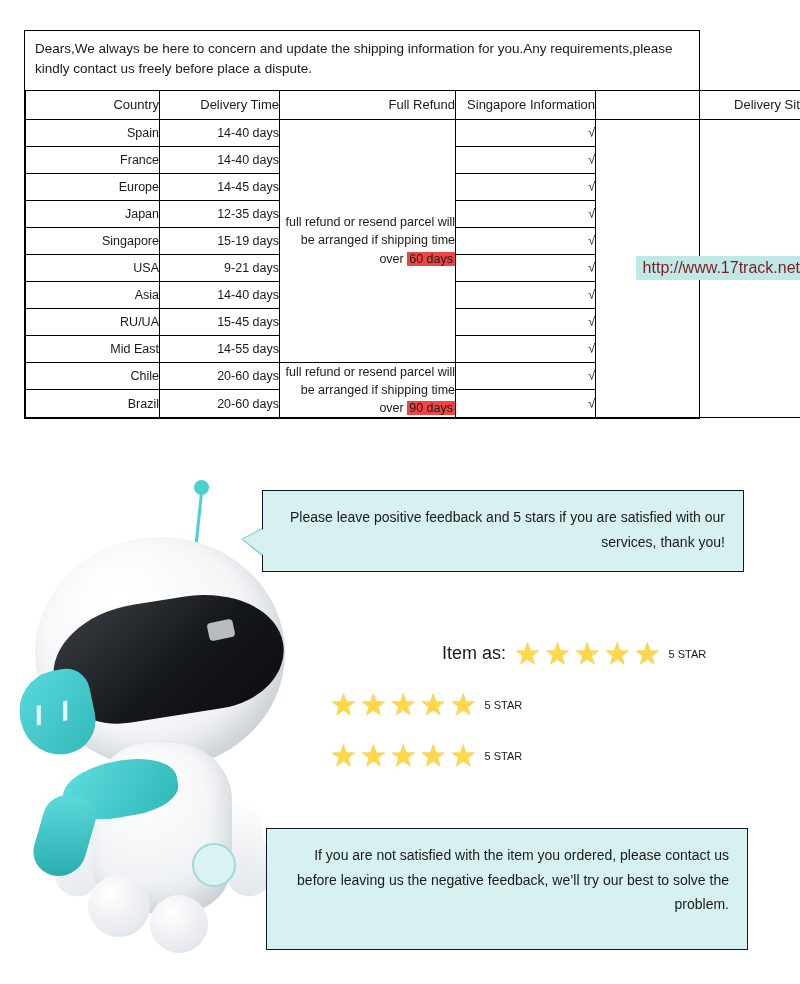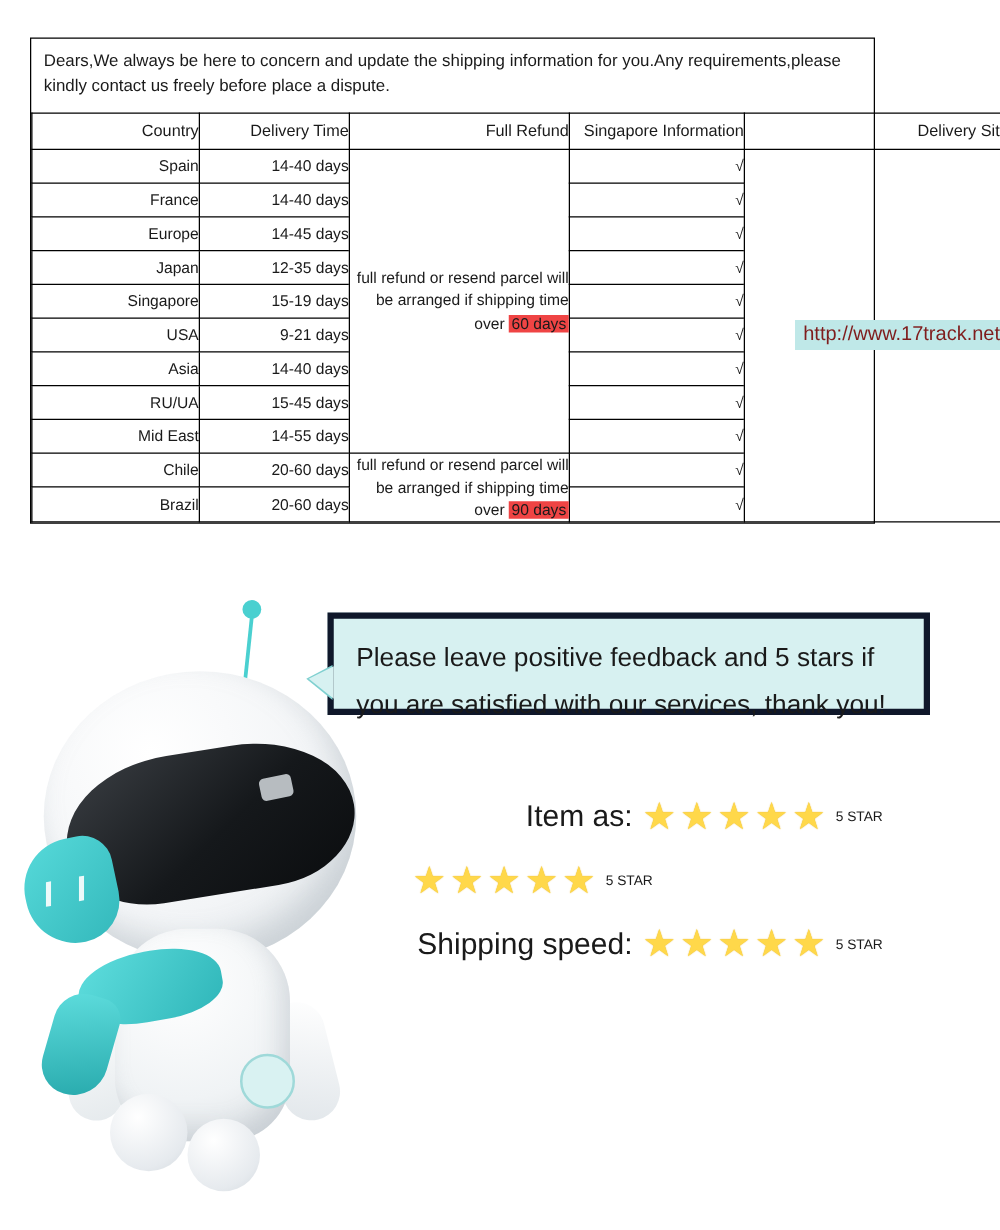--- a/index.html
+++ b/index.html
@@ -242,25 +242,26 @@
     height: 58px;
     border-radius: 50%;
     background: radial-gradient(circle at 36% 30%, #ffffff 0%, #e6eaee 70%, #d2d8dd 100%);
   }
 
   
   .bubble {
     position: absolute;
     box-sizing: border-box;
     background: #d7f1f1;
-    border: 5px solid #0f172a;
-    font-size: 21px;
+    border: 1px solid #0f172a;
+    font-size: 14px;
     line-height: 1.75;
     color: #1a1a1a;
     padding: 14px 18px;
+    text-align: right;
   }
   .bubble-top {
     left: 262px;
     top: 60px;
     width: 482px;
     height: 82px;
   }
   .bubble-top::after {
     content: "";
     position: absolute;
@@ -294,21 +295,21 @@
     left: 330px;
     top: 198px;
     width: 430px;
   }
   .rating-row {
     display: flex;
     align-items: center;
     height: 51px;
   }
   .rating-label {
-    font-size: 24px;
+    font-size: 18px;
     color: #1a1a1a;
     text-align: right;
     width: 176px;
     padding-right: 8px;
     white-space: nowrap;
   }
   .stars {
     display: flex;
     gap: 3px;
   }
@@ -457,25 +458,25 @@
         <span class="star">★</span>
         <span class="star">★</span>
         <span class="star">★</span>
         <span class="star">★</span>
         <span class="star">★</span>
       </div>
       <div class="rating-value">5 STAR</div>
     </div>
 
     <div class="rating-row">
-      <div class="rating-label">Shipping speed:</div>
       <div class="stars">
         <span class="star">★</span>
         <span class="star">★</span>
         <span class="star">★</span>
         <span class="star">★</span>
         <span class="star">★</span>
       </div>
       <div class="rating-value">5 STAR</div>
     </div>
   </div>
 
+  <div class="bubble bubble-bottom">If you are not satisfied with the item you ordered, please contact us before leaving us the negative feedback, we’ll try our best to solve the problem.</div>
 </div>
 
 </body></html>

